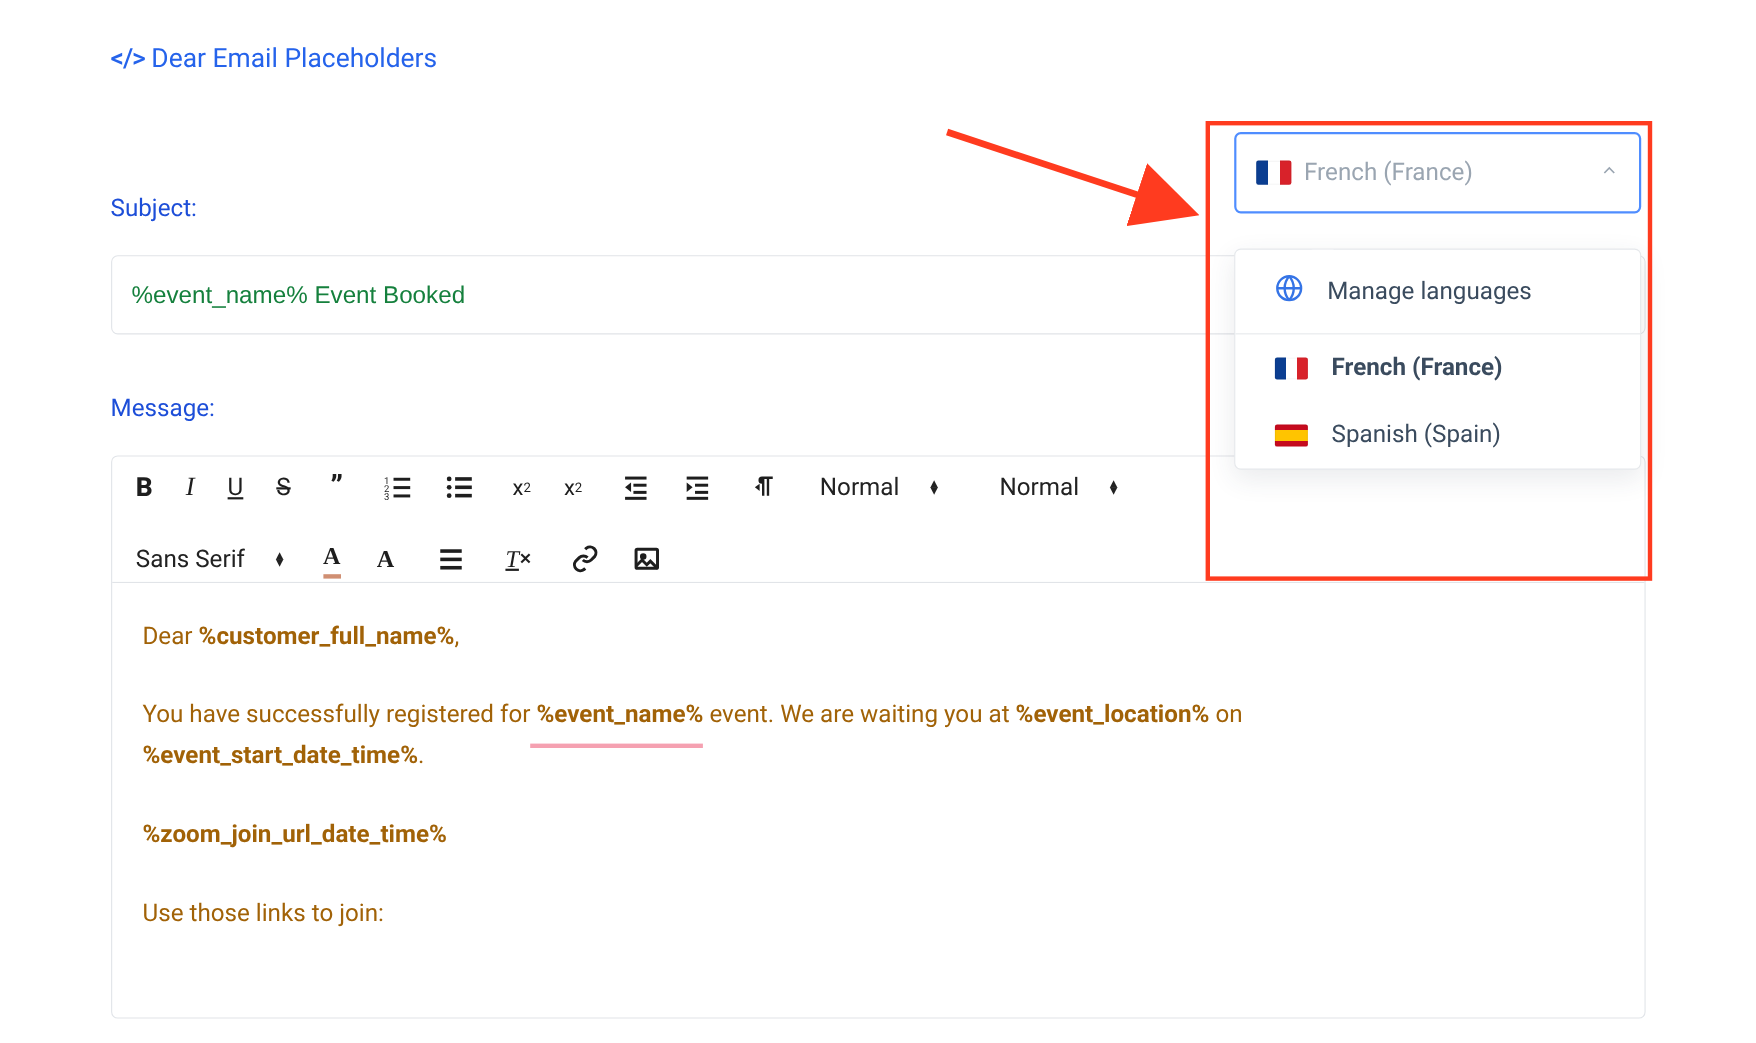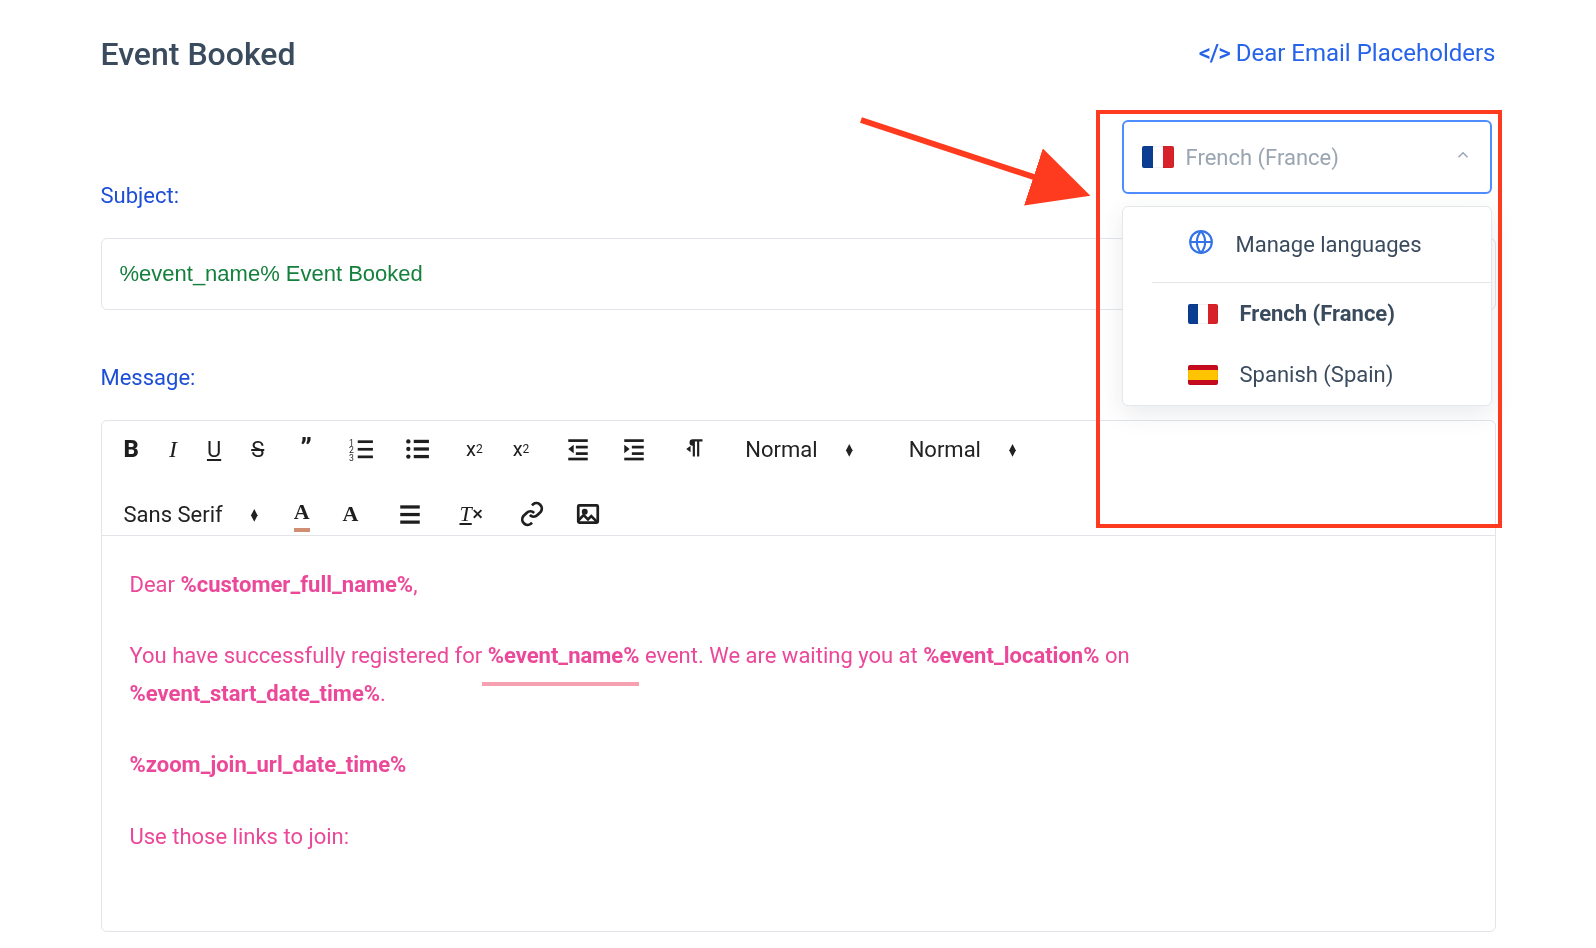--- a/index.html
+++ b/index.html
@@ -73,28 +73,27 @@
       align-items: center;
       padding: 0 18px;
       justify-content: space-between;
       cursor: pointer;
     }
     .lang-select .flag { width: 32px; height: 22px; display: inline-block; margin-right: 12px; }
     .lang-select .sel-text { color: #9aa5b1; font-size: 22px; flex: 1; }
     .lang-select .chev { color: #9aa5b1; }
 
     .lang-dropdown {
-      margin-top: 12px;
+      margin-top: 32px;
       border: 1px solid #e5e8eb;
       border-radius: 6px;
       background: #fff;
       box-shadow: 0 8px 24px rgba(50,60,80,0.10);
       overflow: hidden;
       position: relative;
-      padding-left: 29px;
     }
     .lang-dropdown::before {
       content: "";
       position: absolute;
       top: -8px;
       left: 72px;
       width: 14px; height: 14px;
       background: #fff;
       border-left: 1px solid #e5e8eb;
       border-top: 1px solid #e5e8eb;
@@ -172,34 +171,33 @@
 
     
     .color-a { position: relative; display:inline-block; font-weight:700; font-family: Georgia, serif; font-size:22px; padding-bottom:4px;}
     .color-a::after { content:""; position:absolute; left:0; right:0; bottom:-3px; height:4px; background:#d08f73;}
     .bg-a { position:relative; display:inline-block; font-weight:700; font-family: Georgia, serif; font-size:22px; padding:0 3px;}
     .bg-a::before { content:""; position:absolute; inset:-2px; border:2px dotted #555; z-index:-1;}
 
     .editor-body {
       padding: 30px 28px 70px;
       font-size: 22px;
-      color: #ec4899;
+      color: #a16207;
       line-height: 1.7;
     }
     .editor-body p { margin-bottom: 34px; }
     .editor-body strong { font-weight: 700; }
     .spell-underline { border-bottom: 4px solid #f5a1b1; padding-bottom: 14px; display:inline;}
   </style>
 </head>
 <body>
 
 <div class="container">
 
   <div class="header-row">
-    <h1 class="page-title">Event Booked</h1>
     <div class="show-placeholders">
       <span class="code-icon">&lt;/&gt;</span>
       <span>Dear Email Placeholders</span>
     </div>
   </div>
 
   
   <div class="highlight-box"></div>
   <svg class="arrow" viewBox="0 0 260 100">
     <defs>

